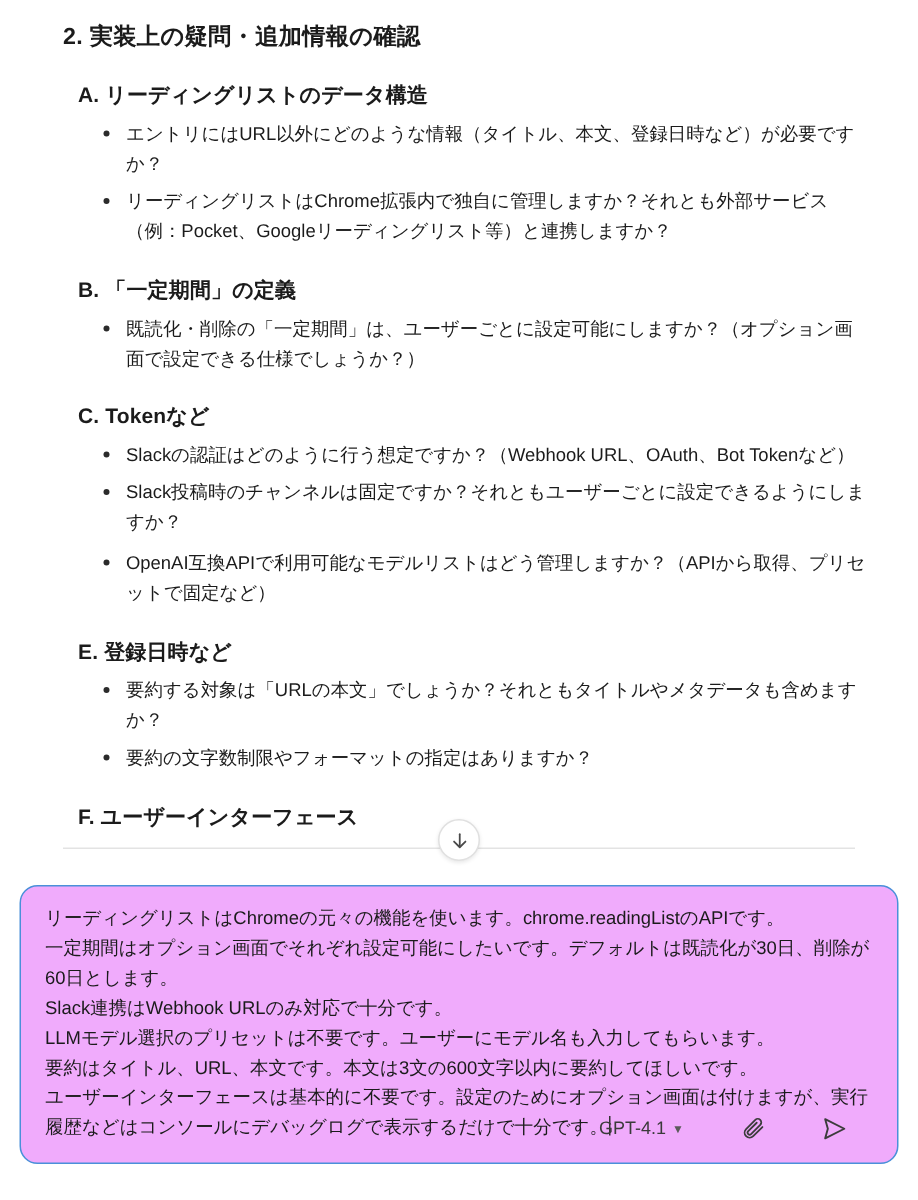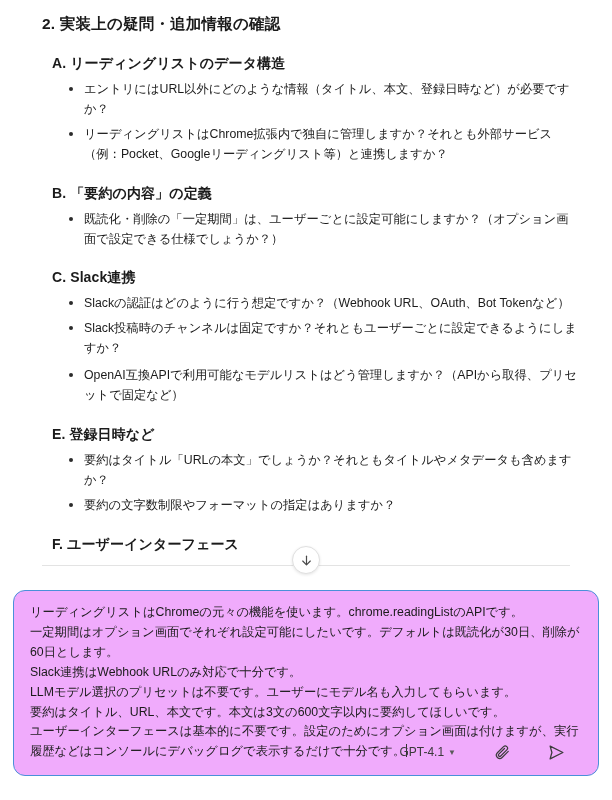--- a/index.html
+++ b/index.html
@@ -158,38 +158,38 @@
   <div class="conversation">
 
     <h2 class="section-title">2. 実装上の疑問・追加情報の確認</h2>
 
     <h3 class="sub-title">A. リーディングリストのデータ構造</h3>
     <ul class="bullets">
       <li>エントリにはURL以外にどのような情報（タイトル、本文、登録日時など）が必要ですか？</li>
       <li>リーディングリストはChrome拡張内で独自に管理しますか？それとも外部サービス（例：Pocket、Googleリーディングリスト等）と連携しますか？</li>
     </ul>
 
-    <h3 class="sub-title">B. 「要約の内容」の定義</h3>
+    <h3 class="sub-title">B. 「一定期間」の定義</h3>
     <ul class="bullets">
       <li>既読化・削除の「一定期間」は、ユーザーごとに設定可能にしますか？（オプション画面で設定できる仕様でしょうか？）</li>
     </ul>
 
-    <h3 class="sub-title">C. Slack連携</h3>
+    <h3 class="sub-title">C. Tokenなど</h3>
     <ul class="bullets">
       <li>Slackの認証はどのように行う想定ですか？（Webhook URL、OAuth、Bot Tokenなど）</li>
       <li>Slack投稿時のチャンネルは固定ですか？それともユーザーごとに設定できるようにしますか？</li>
     </ul>
 
     <ul class="bullets">
       <li>OpenAI互換APIで利用可能なモデルリストはどう管理しますか？（APIから取得、プリセットで固定など）</li>
     </ul>
 
     <h3 class="sub-title">E. 登録日時など</h3>
     <ul class="bullets">
-      <li>要約はタイトル「URLの本文」でしょうか？それともタイトルやメタデータも含めますか？</li>
+      <li>要約する対象は「URLの本文」でしょうか？それともタイトルやメタデータも含めますか？</li>
       <li>要約の文字数制限やフォーマットの指定はありますか？</li>
     </ul>
 
     <h3 class="sub-title">F. ユーザーインターフェース</h3>
 
   </div>
 
   <div class="divider"></div>
 
   <div class="scroll-down">

